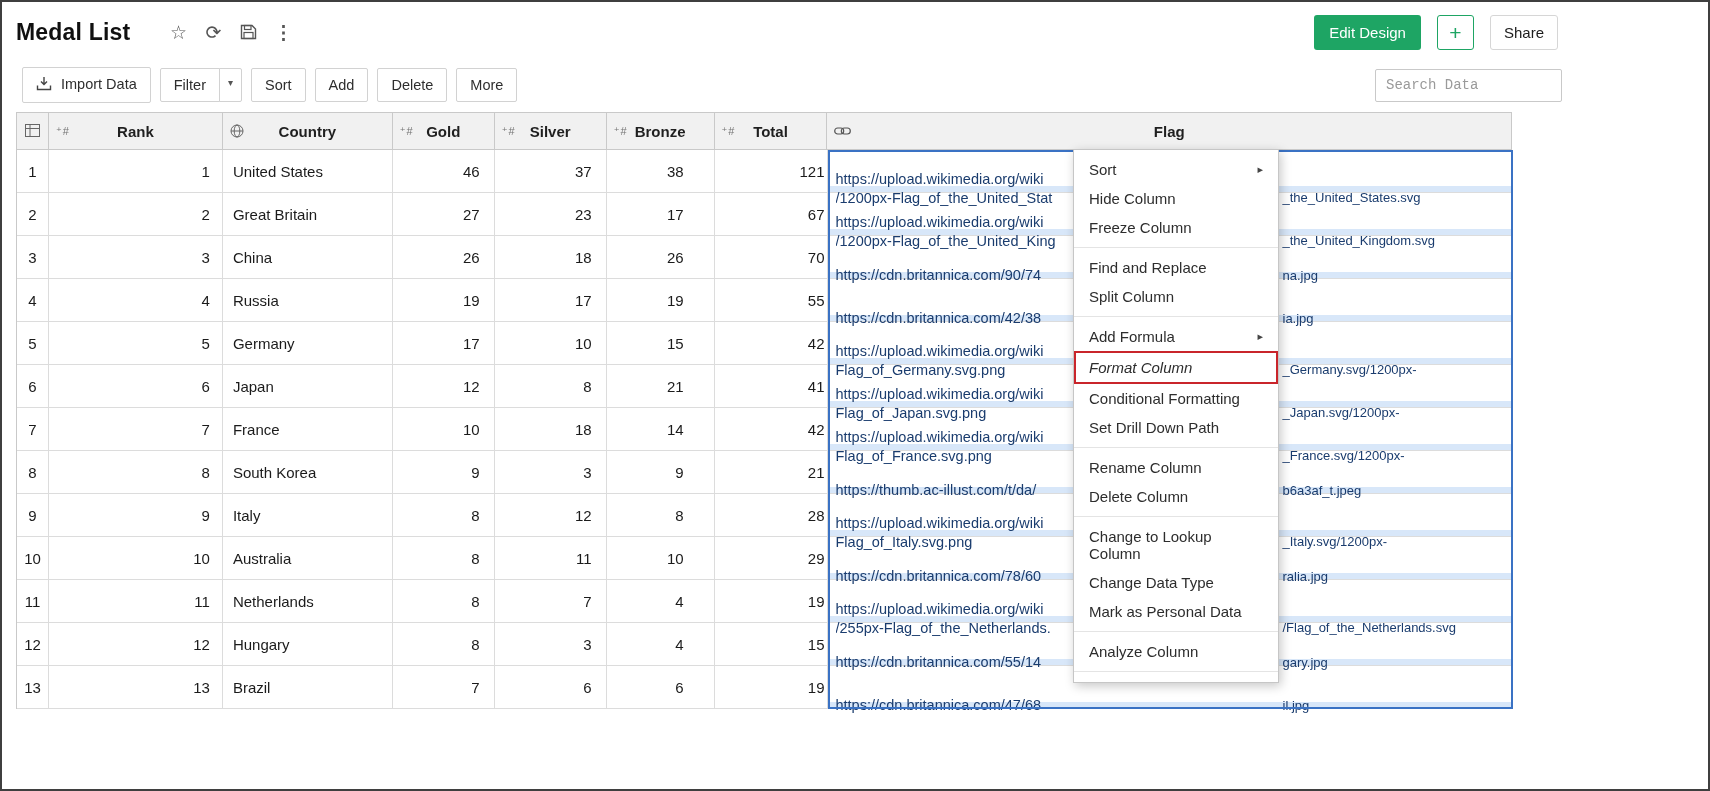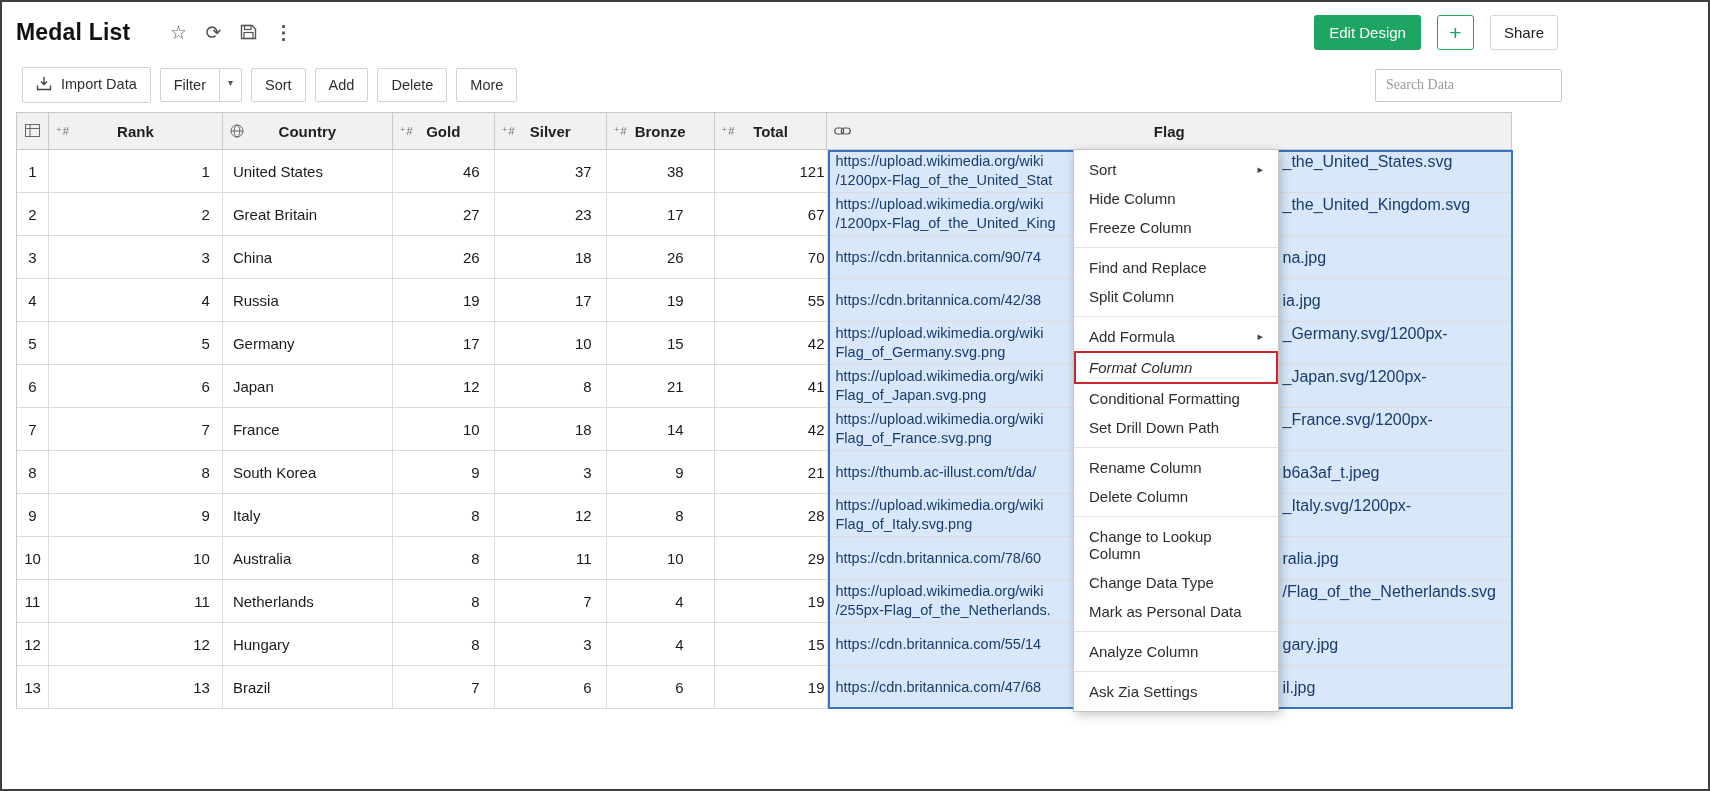--- a/index.html
+++ b/index.html
@@ -17,21 +17,21 @@
   .btn-plus { width: 37px; height: 35px; background: #fff; border: 1px solid var(--accent-green); color: var(--accent-green); font-size: 21px; line-height: 1; border-radius: 3px; cursor: pointer; }
   .btn-share { background: #fff; border: 1px solid #d6d6d6; color: #1d1d1d; font-size: 15px; padding: 8px 13px; border-radius: 3px; font-family: inherit; cursor: pointer; }
 
   
   .toolbar { display: flex; align-items: center; height: 50px; padding: 0 146px 4px 20px; gap: 9px; }
   .tbtn { display: inline-flex; align-items: flex-start; gap: 9px; background: #fff; border: 1px solid #d2d2d2; color: #2e2e2e; font-size: 14.5px; padding: 8px 13px; border-radius: 2px; font-family: inherit; cursor: pointer; }
   .split { display: inline-flex; }
   .split .main { border-radius: 2px 0 0 2px; }
   .split .caret { border-left: 1px solid #d2d2d2; margin-left: -1px; border-radius: 0 2px 2px 0; padding: 8px 8px; font-size: 10px; color: #555; }
   .search-wrap { margin-left: auto; }
-  .search-input { width: 187px; height: 33px; border: 1px solid #c9c9c9; border-radius: 2px; padding: 0 10px; font-size: 14px; color: #333; font-family: Liberation Serif, serif; }
+  .search-input { width: 187px; height: 33px; border: 1px solid #c9c9c9; border-radius: 2px; padding: 0 10px; font-size: 14px; color: #333; font-family: Liberation Mono, monospace; }
   .search-input::placeholder { color: #9a9a9a; }
 
   
   .table-wrap { position: relative; margin-left: 14px; width: 1496px; border-left: 1px solid #c9c9c9; border-top: 1px solid #c9c9c9; }
   .thead { display: flex; background: #f1f1f1; height: 37px; }
   .th { position: relative; display: flex; align-items: center; border-right: 1px solid #c9c9c9; border-bottom: 1px solid #c9c9c9; font-weight: bold; font-size: 15px; color: #1f1f1f; cursor: pointer; }
   .trow { display: flex; height: 43px; }
   .td { display: flex; align-items: center; border-right: 1px solid #dcdcdc; border-bottom: 1px solid #dcdcdc; font-size: 15px; color: #1b1b1b; }
 
   .c-num    { width: 32px;  justify-content: center; }
@@ -40,24 +40,24 @@
   .c-gold   { width: 102px; justify-content: flex-end; padding-right: 14px; }
   .c-silver { width: 112px; justify-content: flex-end; padding-right: 14px; }
   .c-bronze { width: 108px; justify-content: flex-end; padding-right: 30px; }
   .c-total  { width: 113px; justify-content: flex-end; padding-right: 2px; }
   .c-flag   { width: 685px; padding-left: 8px; }
 
   .thead > div { justify-content: center; padding: 0; }
   .type-icon { position: absolute; left: 7px; top: 50%; transform: translateY(-50%); font-size: 11px; color: #737373; font-weight: normal; letter-spacing: 1px; }
   .type-icon svg { display: block; }
 
-  .flag-cell { position: relative; background: var(--selection-fill); }
+  .flag-cell { position: relative; background: var(--selection-fill); margin-top: 36px; }
   .flag-lines { width: 243px; overflow: hidden; }
   .flag-line { white-space: nowrap; font-size: 14.5px; line-height: 19px; color: var(--link-text); }
-  .flag-tail { position: absolute; left: 455px; top: 50%; transform: translateY(-50%); white-space: nowrap; font-size: 16px; line-height: 19px; color: var(--link-text); }
+  .flag-tail { position: absolute; left: 455px; top: 50%; transform: translateY(-50%); white-space: nowrap; font-size: 13px; line-height: 19px; color: var(--link-text); }
   .flag-tail.two { top: 2px; transform: none; }
 
   .col-selection { position: absolute; left: 811px; top: 37px; width: 685px; height: 559px; border: 2px solid var(--selection-border); pointer-events: none; z-index: 3; }
 
   
   .context-menu { position: absolute; left: 1056px; top: 36px; width: 206px; background: #fff; border: 1px solid #c6c6c6; box-shadow: 2px 3px 10px rgba(0,0,0,0.22); padding: 5px 0; z-index: 6; }
   .menu-item { display: flex; align-items: center; justify-content: space-between; font-size: 15px; color: #2d2d2d; padding: 6px 15px; cursor: pointer; }
   .menu-item.hl { outline: 2px solid var(--highlight-red); outline-offset: -2px; padding-top: 8px; padding-bottom: 8px; font-style: italic; }
   .sub-arrow { font-size: 11px; color: #444; }
   .menu-sep { height: 1px; background: #e4e4e4; margin: 5px 0; }
@@ -417,19 +417,16 @@
           <span>Change Data Type</span>
         </div>
         <div class="menu-item">
           <span>Mark as Personal Data</span>
         </div>
         <div class="menu-sep"></div>
         <div class="menu-item">
           <span>Analyze Column</span>
         </div>
         <div class="menu-sep"></div>
-        <div class="menu-item">
-          <span>Ask Zia Settings</span>
-        </div>
       </div>
   </div>
 
 </div>
 
 </body></html>

